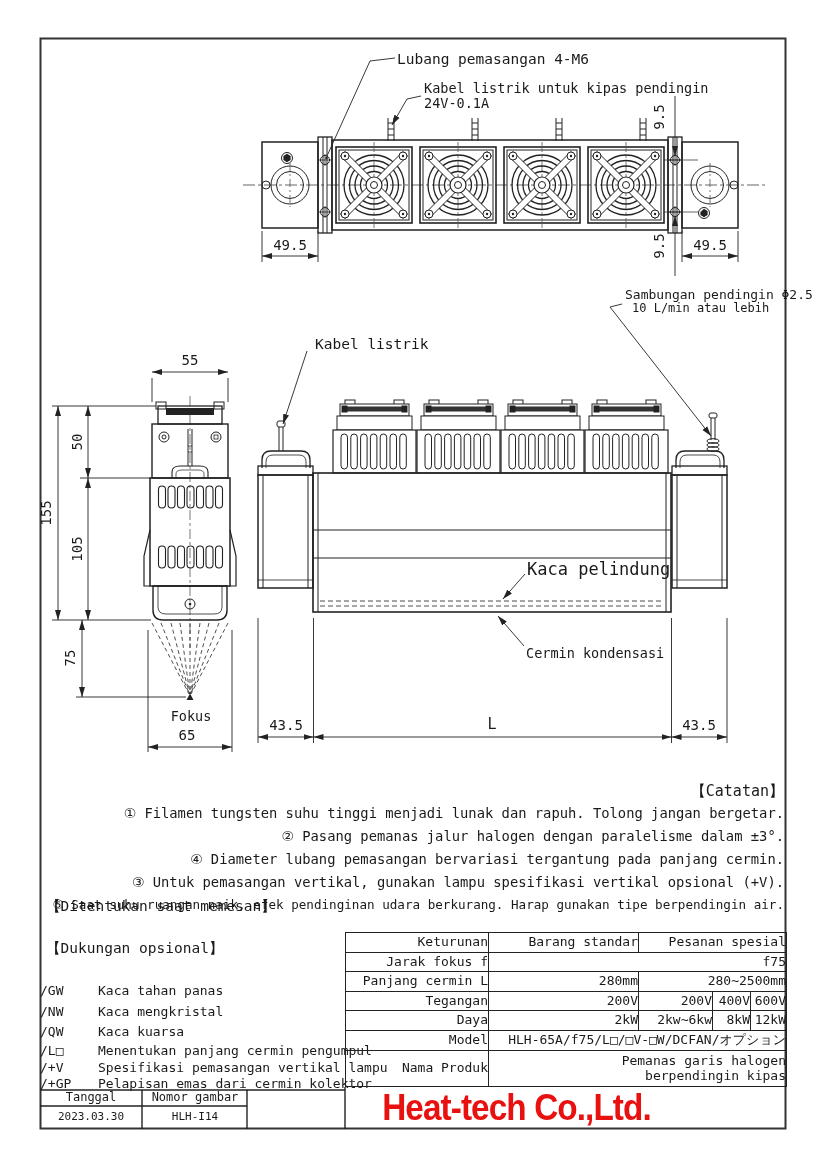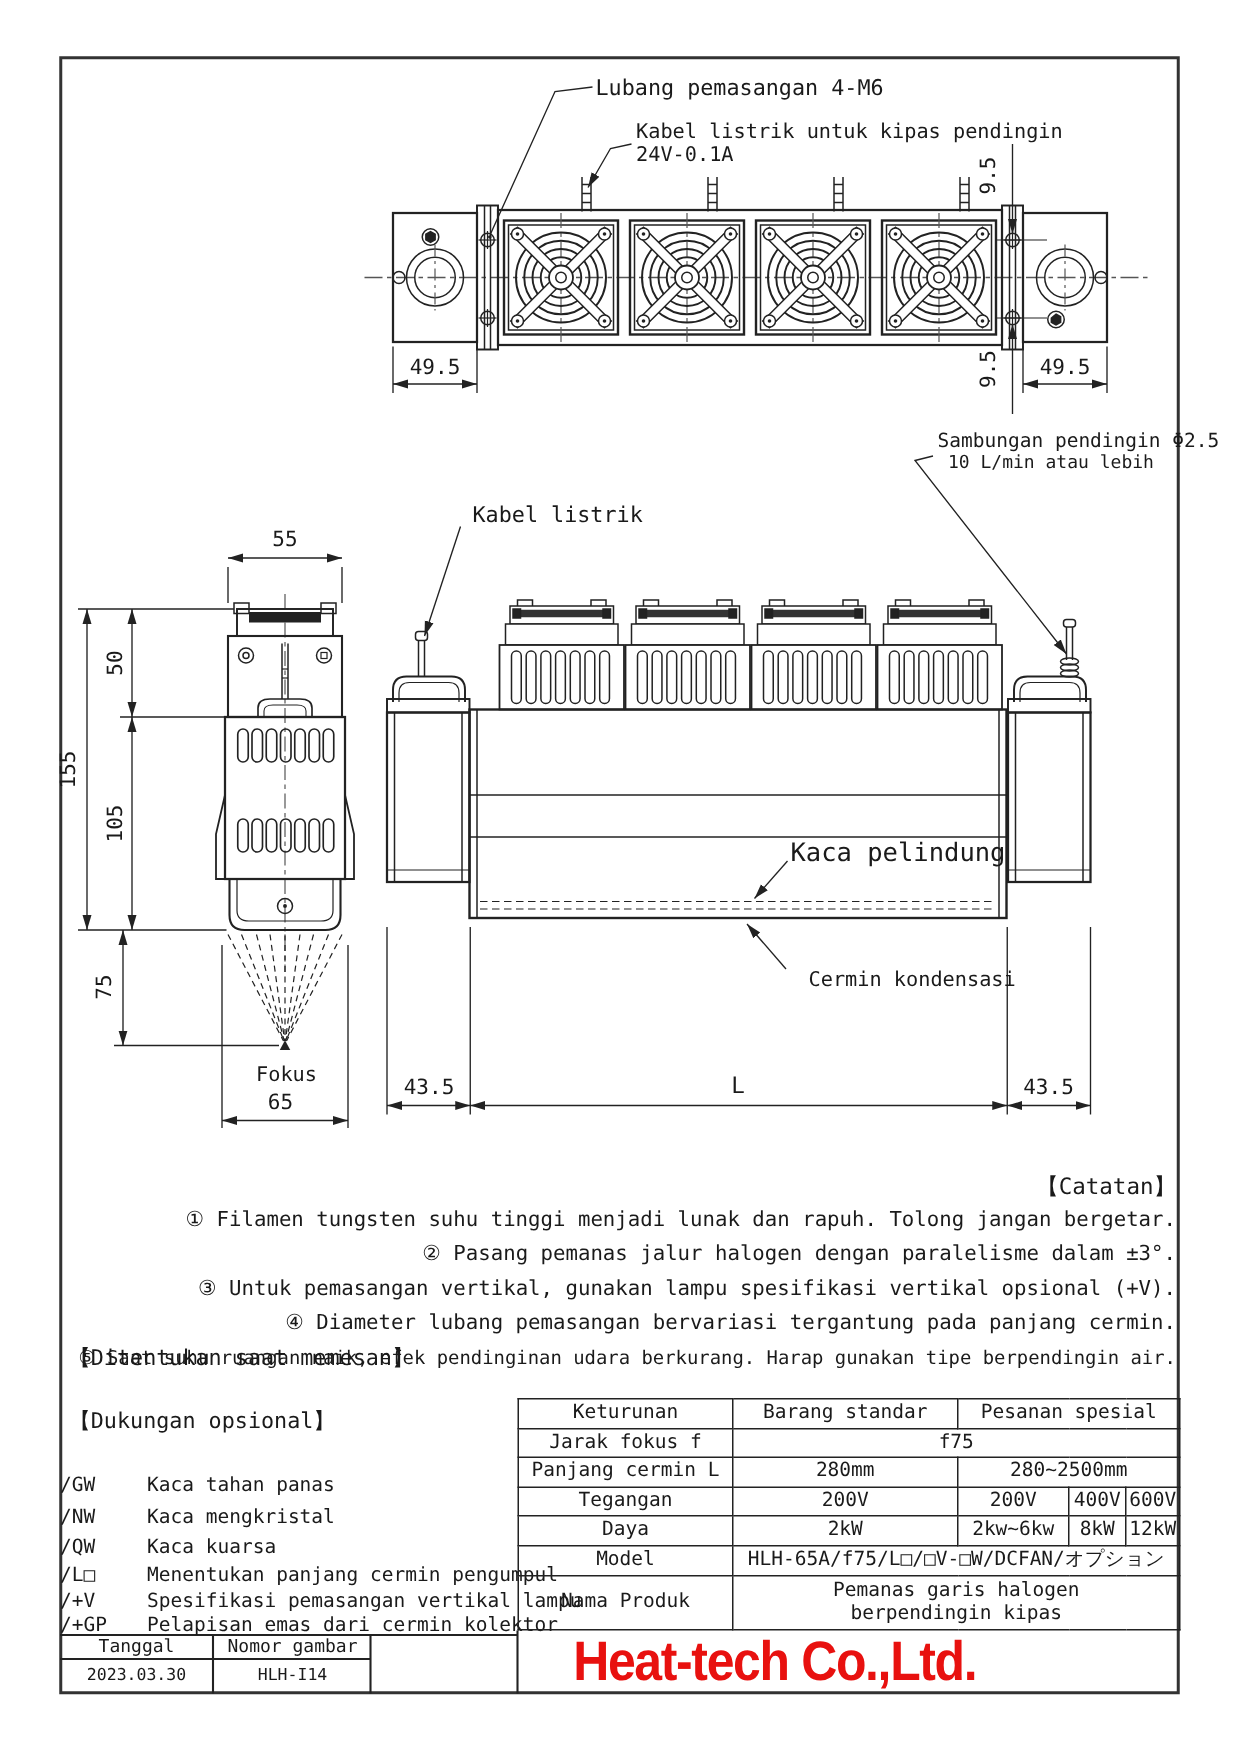--- a/index.html
+++ b/index.html
@@ -10,21 +10,21 @@
   .ctr{transform:translate(-50%,-50%);}
   .rot{transform:translate(-50%,-50%) rotate(-90deg);}
   .dim{font-size:14px;}
   .notes{position:absolute;left:36px;top:782px;width:748px;text-align:right;}
   .notes .title{font-size:15px;margin-bottom:4px;}
   .notes .item{font-size:13.8px;margin:0 0 7px 4px;}
   .notes .item.small{font-size:12.6px;}
   .opt{position:absolute;left:40px;font-size:13px;display:flex;white-space:nowrap;}
   .opt .code{width:58px;flex:0 0 58px;}
   table.spec{position:absolute;left:345px;top:932px;border-collapse:collapse;table-layout:fixed;
-             font-size:13px;text-align:center;}
+             font-size:13px;text-align:right;}
   table.spec td{border:1.4px solid #222;padding:0;line-height:1.15;overflow:hidden;white-space:nowrap;}
   .logo{position:absolute;left:247px;top:1088px;width:539px;height:40px;display:flex;
         align-items:center;justify-content:center;
         font-family:"Liberation Sans",sans-serif;font-weight:700;font-size:37px;
         letter-spacing:-1px;transform:scaleX(0.9);}
   .tb{font-size:12px;}
   .tbv{font-size:11px;}
 </style>
 </head>
 <body>
@@ -309,43 +309,43 @@
   </g>
 </svg>
 
 <div class="lbl" style="left:397px;top:51px;font-size:14.5px">Lubang pemasangan  4-M6</div>
 <div class="lbl" style="left:424px;top:81px">Kabel listrik untuk kipas pendingin</div>
 <div class="lbl" style="left:424px;top:96px">24V-0.1A</div>
 <div class="lbl" style="left:625px;top:288px;font-size:13px">Sambungan pendingin Φ2.5</div>
 <div class="lbl" style="left:632px;top:302px;font-size:12px">10 L/min atau lebih</div>
 <div class="lbl" style="left:315px;top:336px;font-size:14.5px">Kabel listrik</div>
 <div class="lbl" style="left:527px;top:560px;font-size:17px">Kaca pelindung</div>
-<div class="lbl" style="left:539px;top:646px">Cermin kondensasi</div>
+<div class="lbl" style="left:526px;top:646px">Cermin kondensasi</div>
 <div class="lbl ctr" style="left:191px;top:717px">Fokus</div>
 
 <div class="lbl dim ctr" style="left:290px;top:246px">49.5</div>
 <div class="lbl dim ctr" style="left:710px;top:246px">49.5</div>
 <div class="lbl dim rot" style="left:660px;top:117px">9.5</div>
 <div class="lbl dim rot" style="left:660px;top:246px">9.5</div>
 <div class="lbl dim ctr" style="left:190px;top:361px">55</div>
 <div class="lbl dim rot" style="left:78px;top:442px">50</div>
 <div class="lbl dim rot" style="left:47px;top:513px">155</div>
 <div class="lbl dim rot" style="left:78px;top:549px">105</div>
 <div class="lbl dim rot" style="left:71px;top:658px">75</div>
 <div class="lbl dim ctr" style="left:187px;top:736px">65</div>
 <div class="lbl dim ctr" style="left:286px;top:726px">43.5</div>
 <div class="lbl dim ctr" style="left:492px;top:724px;font-size:15px">L</div>
 <div class="lbl dim ctr" style="left:699px;top:726px">43.5</div>
 
 <div class="notes">
   <div class="title">【Catatan】</div>
   <div class="item">① Filamen tungsten suhu tinggi menjadi lunak dan rapuh. Tolong jangan bergetar.</div>
   <div class="item">② Pasang pemanas jalur halogen dengan paralelisme dalam ±3°.</div>
+  <div class="item">④ Diameter lubang pemasangan bervariasi tergantung pada panjang cermin.</div>
   <div class="item">③ Untuk pemasangan vertikal, gunakan lampu spesifikasi vertikal opsional (+V).</div>
-  <div class="item">④ Diameter lubang pemasangan bervariasi tergantung pada panjang cermin.</div>
   <div class="item small">⑤ Saat suhu ruangan naik, efek pendinginan udara berkurang. Harap gunakan tipe berpendingin air.</div>
 </div>
 
 <div class="lbl" style="left:46px;top:898px;font-size:14.5px">【Ditentukan saat memesan】</div>
 <div class="lbl" style="left:46px;top:940px;font-size:14.5px">【Dukungan opsional】</div>
 
 <div class="opt" style="top:983px">
       <span class="code">/GW</span>
       <span>Kaca tahan panas</span>
     </div>

